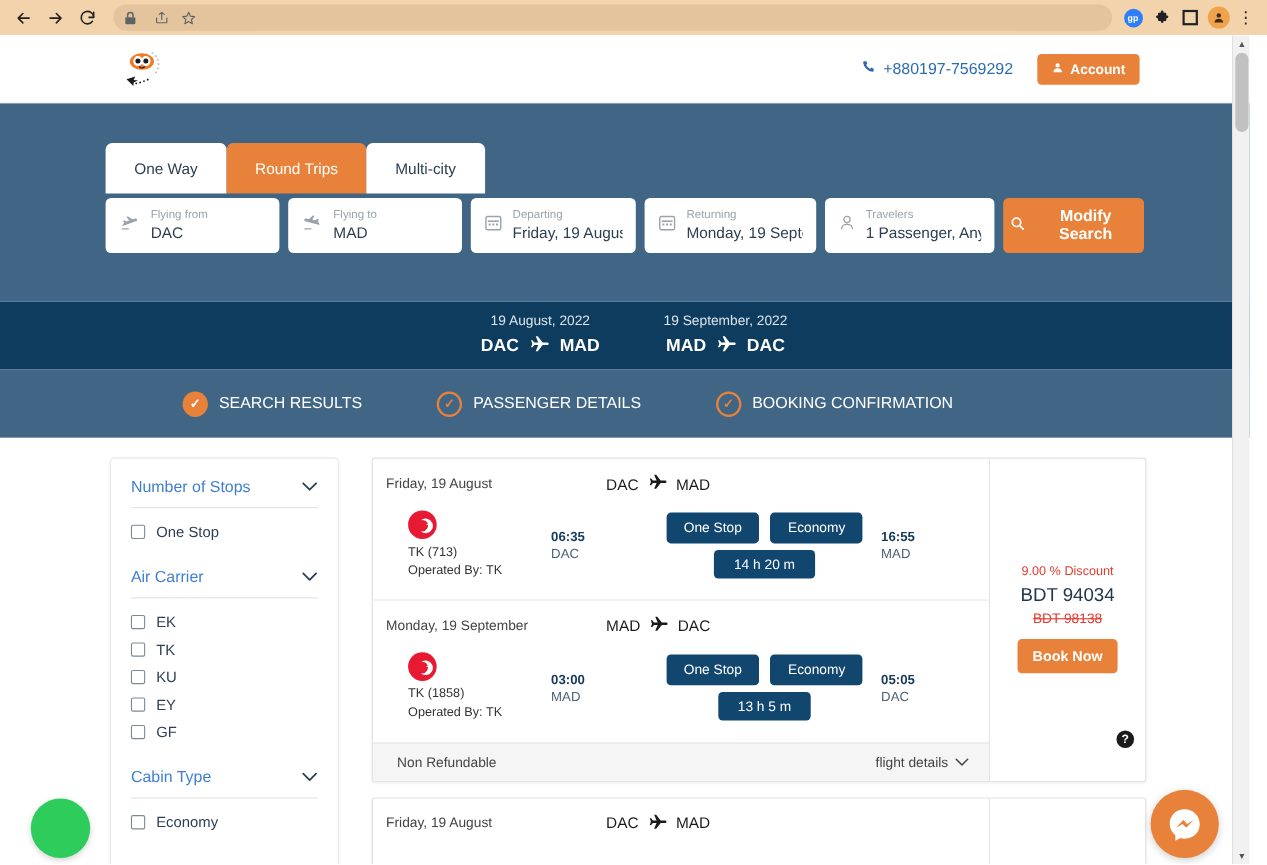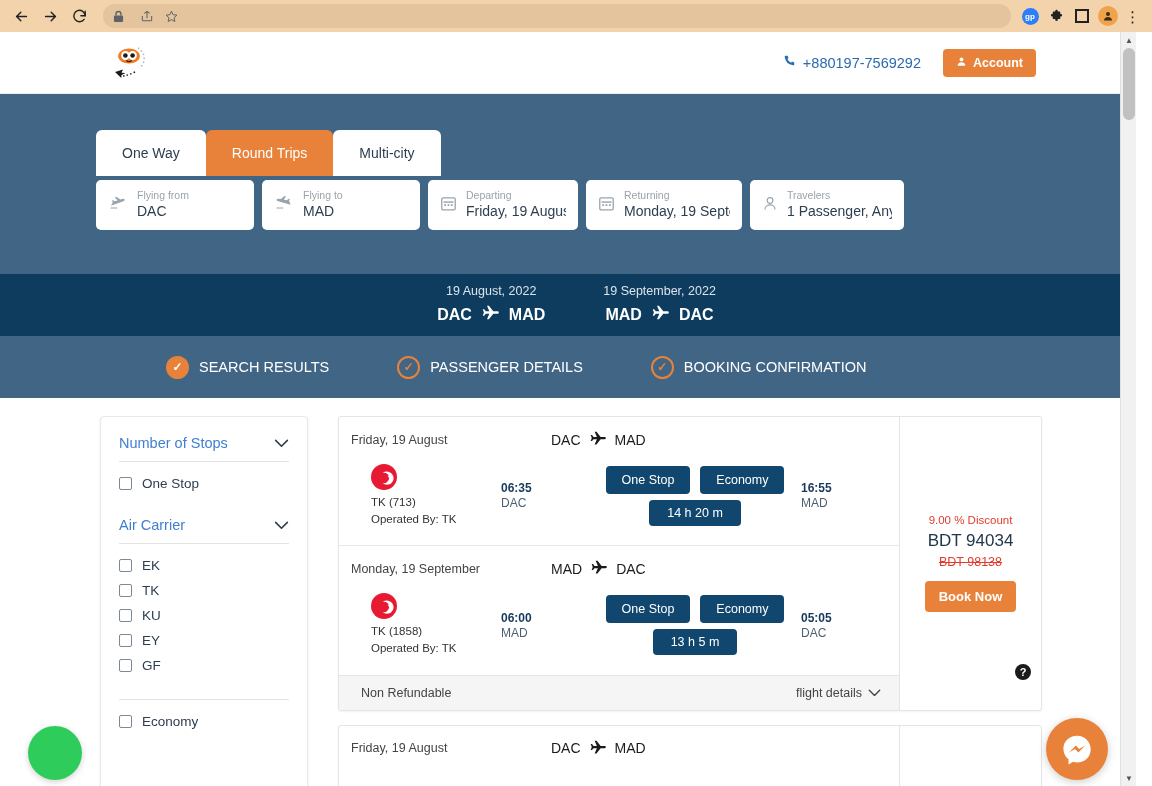--- a/index.html
+++ b/index.html
@@ -517,20 +517,29 @@
                   <circle cx="12" cy="7.5" r="4.3" fill="none" stroke="#9aa3ab" stroke-width="1.8"></circle>
                   <path d="M4.5 21c0-4.3 3.6-7 7.5-7s7.5 2.7 7.5 7" fill="none" stroke="#9aa3ab" stroke-width="1.8"></path>
                 </svg>
             </span>
             <div class="field-texts">
               <span class="field-label">Travelers</span>
               <span class="field-value">1 Passenger, Any</span>
             </div>
           </div>
 
+          <button class="modify-btn">
+            <span>
+              <svg width="14" height="14" viewBox="0 0 24 24">
+                  <circle cx="10.5" cy="10.5" r="6.5" fill="none" stroke="#fff" stroke-width="2.6"></circle>
+                  <path d="M15.5 15.5L21 21" stroke="#fff" stroke-width="2.8" stroke-linecap="round"></path>
+                </svg>
+            </span>
+            <span>Modify Search</span>
+          </button>
         </div>
       </div>
     </div>
 
     <div class="route-band">
       <div class="route-leg">
         <div class="route-date">19 August, 2022</div>
         <div class="route-path">
           <span>DAC</span>
           <span>
@@ -616,20 +625,28 @@
             <span class="cb"></span>
             <span>EY</span>
           </div>
           <div class="filter-opt">
             <span class="cb"></span>
             <span>GF</span>
           </div>
         </div>
 
         <div class="filter-group">
+          <div class="filter-head">
+            <span>Cabin Type</span>
+            <span>
+              <svg width="15" height="9" viewBox="0 0 16 10">
+                  <path d="M1.5 1.5L8 8l6.5-6.5" fill="none" stroke="#2c3e50" stroke-width="1.8" stroke-linecap="round" stroke-linejoin="round"></path>
+                </svg>
+            </span>
+          </div>
           <div class="filter-divider"></div>
           <div class="filter-opt">
             <span class="cb"></span>
             <span>Economy</span>
           </div>
         </div>
       </div>
 
       <div class="results">
 
@@ -697,21 +714,21 @@
                   <svg width="22" height="22" viewBox="0 0 24 24">
                     <circle cx="12" cy="12" r="11" fill="#e81932"></circle>
                     <path d="M16.8 6.2a7.2 7.2 0 1 1-6.4 12.4 5.9 5.9 0 0 0 5.6-9.7 5.9 5.9 0 0 0-5.4-1.4 7.2 7.2 0 0 1 6.2-1.3z" fill="#fff"></path>
                     <path d="M16.3 12.6l2.5-1.1-2.6-.3z" fill="#fff"></path>
                   </svg>
                 </div>
                 <div>TK (1858)</div>
                 <div>Operated By: TK</div>
               </div>
               <div class="time-col">
-                <div class="time-big">06:00</div>
+                <div class="time-big">03:00</div>
                 <div class="time-air">MAD</div>
               </div>
               <div class="mid-col">
                 <div class="badge-row">
                   <span class="badge">One Stop</span>
                   <span class="badge">Economy</span>
                 </div>
                 <span class="badge dur">13 h 5 m</span>
               </div>
               <div class="time-col right">

